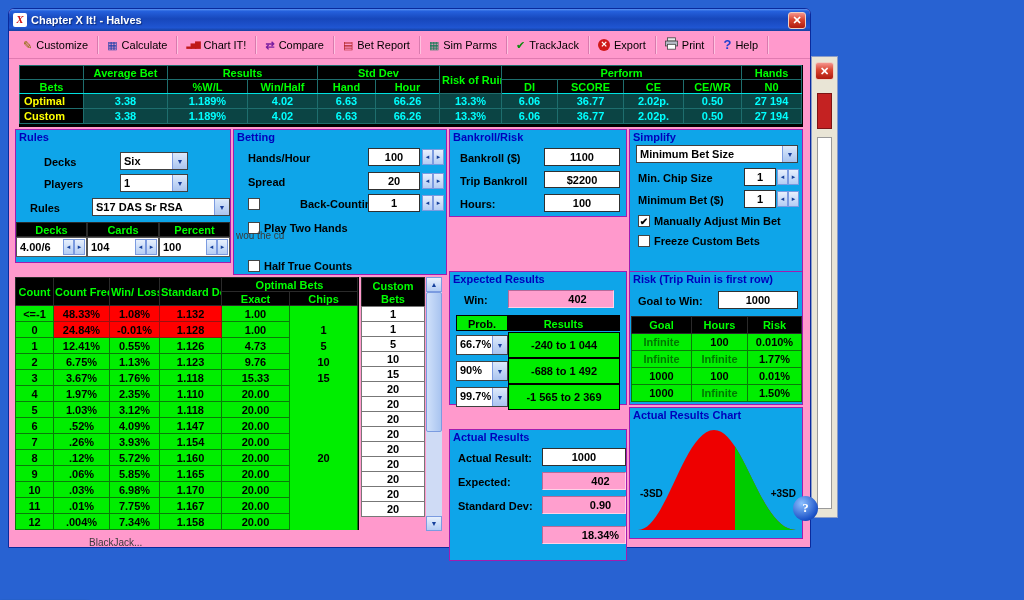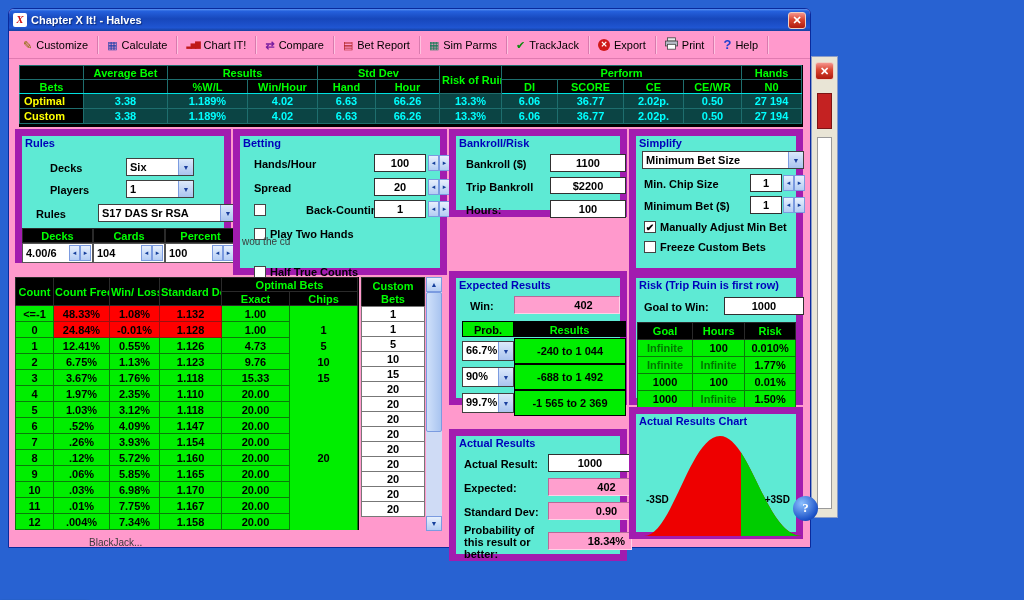--- a/index.html
+++ b/index.html
@@ -49,21 +49,21 @@
   .sumtab{width:782px;}
   .sumtab td{padding:0 2px;height:14px;text-align:center;font:bold 11px "Liberation Sans",sans-serif;
              border:1px solid #1e6e6e;overflow:hidden;white-space:nowrap;}
   .sh{background:#000;color:#00ff00;}
   .shr{line-height:12px;white-space:normal;}
   .sub td{border-bottom:1px solid #00e0e0;}
   .sdr td{background:#0b4444;color:#00ffff;height:15px;}
   .sdr .slab{background:#000;color:#ffff00;text-align:left;padding-left:4px;}
 
   
-  .panel{position:absolute;background:#5eead4;border:7px solid #a21caf;}
+  .panel{position:absolute;background:#0ea5e9;border:1px solid #a21caf;}
   .ptitle{position:absolute;left:3px;top:1px;font:bold 11px "Liberation Sans",sans-serif;color:#0000bb;white-space:nowrap;}
   .lbl{position:absolute;font:bold 11px "Liberation Sans",sans-serif;color:#000;white-space:nowrap;}
   .lbl2{line-height:12px;white-space:normal;}
   .fld{position:absolute;background:#fff;border:1px solid #303030;font:bold 11px "Liberation Sans",sans-serif;
        display:flex;align-items:center;justify-content:center;}
   .flat{position:absolute;background:#ff9fce;border:1px solid;border-color:#b76a98 #ffd2e8 #ffd2e8 #b76a98;
         font:bold 11px "Liberation Sans",sans-serif;display:flex;align-items:center;justify-content:center;padding-left:33px;}
   .combo{position:absolute;display:flex;background:#fff;border:1px solid #404040;height:18px;}
   .combo .ct{flex:1;font:bold 11px "Liberation Sans",sans-serif;padding:2px 3px;white-space:nowrap;overflow:hidden;}
   .combo .cbtn{width:15px;background:linear-gradient(#dce9fb,#aac4ef);border-left:1px solid #7b9be0;
@@ -249,21 +249,21 @@
               <td class="sh" colspan="2">Results</td>
               <td class="sh" colspan="2">Std Dev</td>
               <td class="sh shr" rowspan="2">Risk of Ruin</td>
               <td class="sh" colspan="4">Perform</td>
               <td class="sh">Hands</td>
             </tr>
             <tr class="sub">
               <td class="sh">Bets</td>
               <td class="sh"></td>
               <td class="sh">%W/L</td>
-              <td class="sh">Win/Hour</td>
+              <td class="sh">Win/Half</td>
               <td class="sh">Hand</td>
               <td class="sh">Hour</td>
               <td class="sh">DI</td>
               <td class="sh">SCORE</td>
               <td class="sh">CE</td>
               <td class="sh">CE/WR</td>
               <td class="sh">N0</td>
             </tr>
             <tr class="sdr">
               <td class="slab">Optimal</td>
@@ -668,21 +668,20 @@
     </div>
 
     <div class="panel" style="left:440px;top:420px;width:178px;height:132px;">
       <span class="ptitle">Actual Results</span>
       <span class="lbl" style="left:8px;top:22px;">Actual Result:</span>
       <div class="fld" style="left:92px;top:18px;width:84px;height:18px;">1000</div>
       <span class="lbl" style="left:8px;top:46px;">Expected:</span>
       <div class="flat" style="left:92px;top:42px;width:84px;height:18px;">402</div>
       <span class="lbl" style="left:8px;top:70px;">Standard Dev:</span>
       <div class="flat" style="left:92px;top:66px;width:84px;height:18px;">0.90</div>
-      <span class="lbl lbl2" style="left:8px;top:88px;width:82px;">Probability of this result or better:</span>
       <div class="flat" style="left:92px;top:96px;width:84px;height:18px;">18.34%</div>
     </div>
 
     <div class="panel" style="left:620px;top:398px;width:174px;height:132px;">
       <span class="ptitle">Actual Results Chart</span>
       <svg class="abs" style="left:2px;top:14px;" width="170" height="112" viewBox="0 0 170 112">
         <defs>
             <clipPath id="tailclip">
               <rect x="103" y="0" width="67" height="112"></rect>
             </clipPath>

